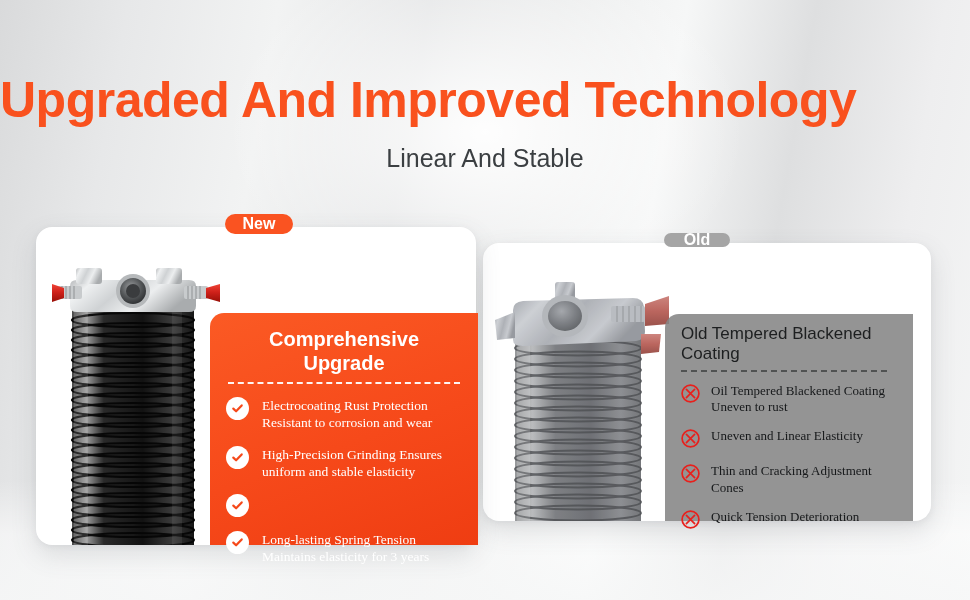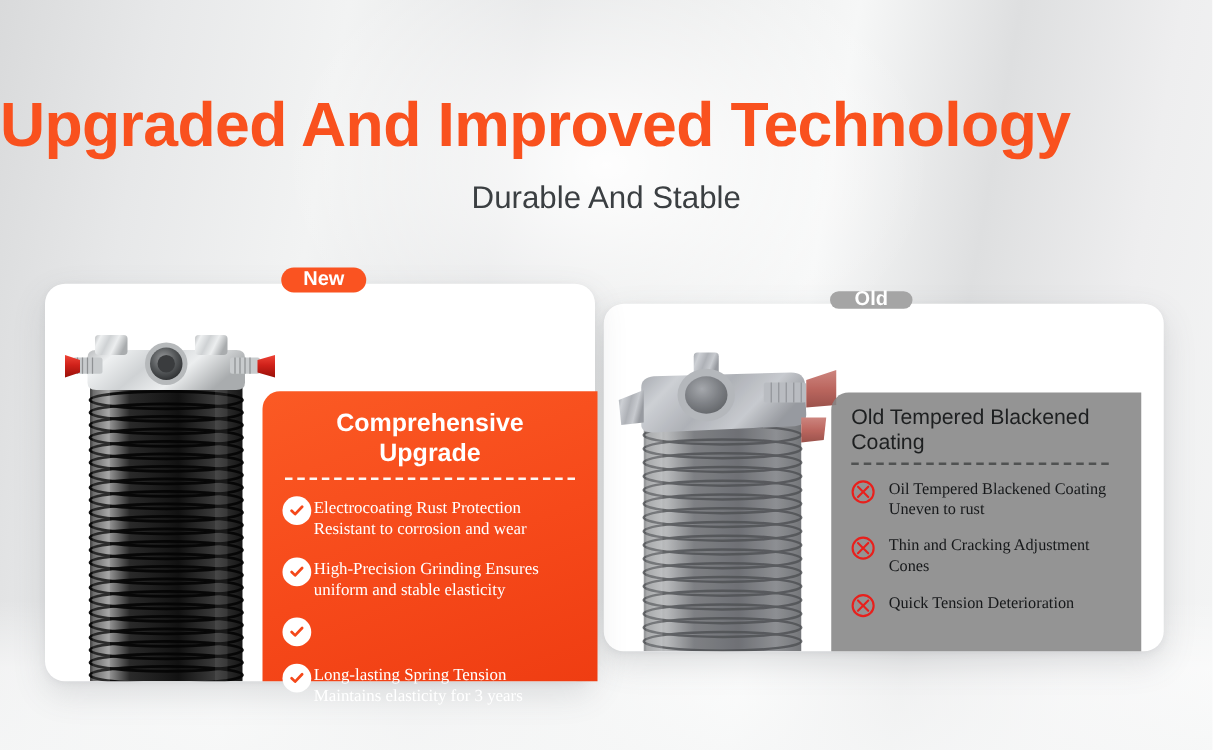--- a/index.html
+++ b/index.html
@@ -151,21 +151,21 @@
     border-top: 2px dashed #3a3c3d;
     opacity: 0.75;
     margin: 0 14px 9px 2px;
   }
 
   .feat-list { list-style: none; font-family: Liberation Serif, serif; }
 
   .feat {
     display: flex;
     align-items: flex-start;
-    gap: 2px;
+    gap: 13px;
     margin-bottom: 13px;
   }
   .feat:last-child { margin-bottom: 0; }
 
   .feat-old {
     display: flex;
     align-items: flex-start;
     gap: 9px;
     margin-bottom: 11px;
   }
@@ -202,21 +202,21 @@
     line-height: 1.25;
     padding-top: 2px;
   }
 </style>
 </head>
 <body>
 
 <div id="stage">
 
   <div class="headline">Upgraded And Improved Technology</div>
-  <div class="subhead">Durable And Stable</div>
+  <div class="subhead">Linear And Stable</div>
 
   <div class="card card-new"></div>
 
   <svg class="spring spring-new" viewBox="0 0 170 283">
     <defs>
       <linearGradient id="coilNew" x1="0" y1="0" x2="1" y2="0">
         <stop offset="0%" stop-color="#4a4a4a"></stop>
         <stop offset="12%" stop-color="#9a9a9a"></stop>
         <stop offset="26%" stop-color="#2a2a2a"></stop>
         <stop offset="58%" stop-color="#121212"></stop>
@@ -461,31 +461,42 @@
         </span>
       </li>
       <li class="feat-old">
         <span class="icon-x">
           <svg width="21" height="21" viewBox="0 0 21 21">
             <circle cx="10.5" cy="10.5" r="8.4" fill="none" stroke="#e8201c" stroke-width="1.7"></circle>
             <path d="M6.4 6.4 L14.6 14.6 M14.6 6.4 L6.4 14.6" stroke="#e8201c" stroke-width="1.7" stroke-linecap="round"></path>
           </svg>
         </span>
         <span class="feat-text-old">
-          <span>Thin and Cracking Adjustment</span><br>
-          <span>Cones</span>
+          <span>Uneven and Linear Elasticity</span>
         </span>
       </li>
       <li class="feat-old">
         <span class="icon-x">
           <svg width="21" height="21" viewBox="0 0 21 21">
             <circle cx="10.5" cy="10.5" r="8.4" fill="none" stroke="#e8201c" stroke-width="1.7"></circle>
             <path d="M6.4 6.4 L14.6 14.6 M14.6 6.4 L6.4 14.6" stroke="#e8201c" stroke-width="1.7" stroke-linecap="round"></path>
           </svg>
         </span>
         <span class="feat-text-old">
+          <span>Thin and Cracking Adjustment</span><br>
+          <span>Cones</span>
+        </span>
+      </li>
+      <li class="feat-old">
+        <span class="icon-x">
+          <svg width="21" height="21" viewBox="0 0 21 21">
+            <circle cx="10.5" cy="10.5" r="8.4" fill="none" stroke="#e8201c" stroke-width="1.7"></circle>
+            <path d="M6.4 6.4 L14.6 14.6 M14.6 6.4 L6.4 14.6" stroke="#e8201c" stroke-width="1.7" stroke-linecap="round"></path>
+          </svg>
+        </span>
+        <span class="feat-text-old">
           <span>Quick Tension Deterioration</span>
         </span>
       </li>
     </ul>
   </div>
 
 </div>
 
 </body></html>

